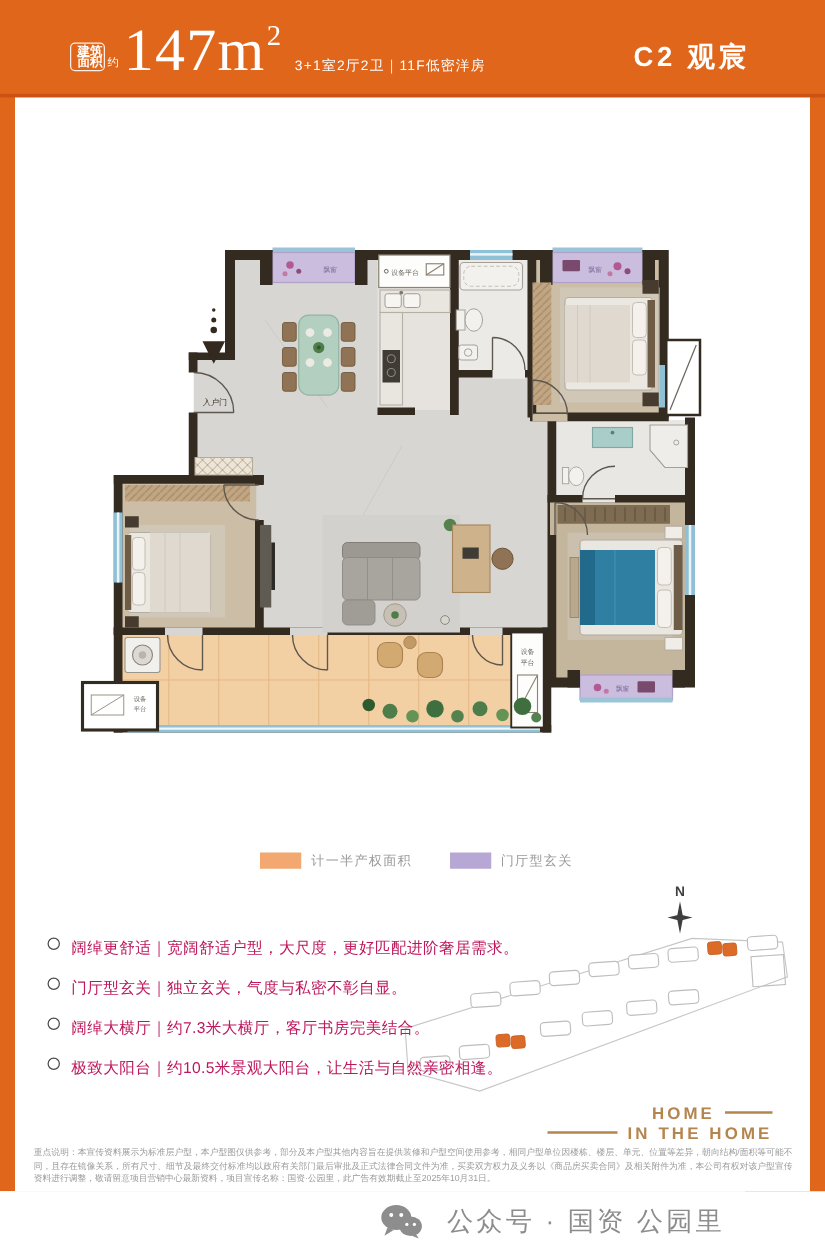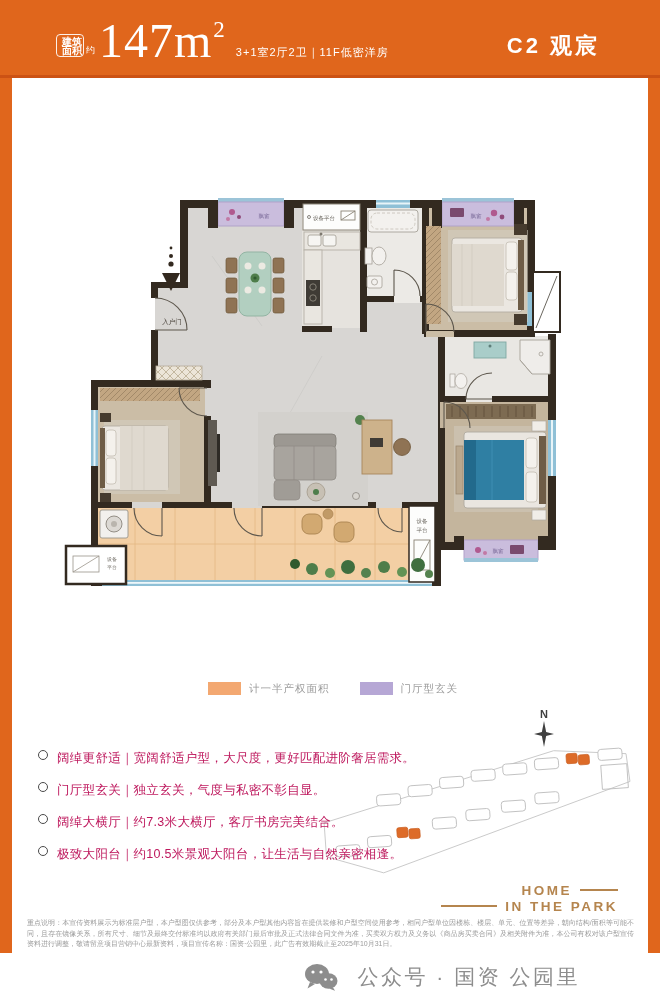--- a/index.html
+++ b/index.html
@@ -439,21 +439,21 @@
         </li>
     </ul>
 
     <div class="brand">
       <div class="brand-row">
         <span>HOME</span>
         <span class="brand-line bl-a"></span>
       </div>
       <div class="brand-row">
         <span class="brand-line bl-b"></span>
-        <span>IN THE PARK</span>
+        <span>IN THE HOME</span>
       </div>
     </div>
 
     <div class="disclaimer">重点说明：本宣传资料展示为标准层户型，本户型图仅供参考，部分及本户型其他内容旨在提供装修和户型空间使用参考，相同户型单位因楼栋、楼层、单元、位置等差异，朝向结构/面积等可能不同，且存在镜像关系，所有尺寸、细节及最终交付标准均以政府有关部门最后审批及正式法律合同文件为准，买卖双方权力及义务以《商品房买卖合同》及相关附件为准，本公司有权对该户型宣传资料进行调整，敬请留意项目营销中心最新资料，项目宣传名称：国资·公园里，此广告有效期截止至2025年10月31日。</div>
   </div>
 
   <div class="footer">
     <svg width="34" height="28" viewBox="0 0 34 28">
       <ellipse cx="13" cy="11" rx="12" ry="10" fill="#8d8d8d"></ellipse>
       <path d="M6,19 L3.5,25.5 L11,21 Z" fill="#8d8d8d"></path>

